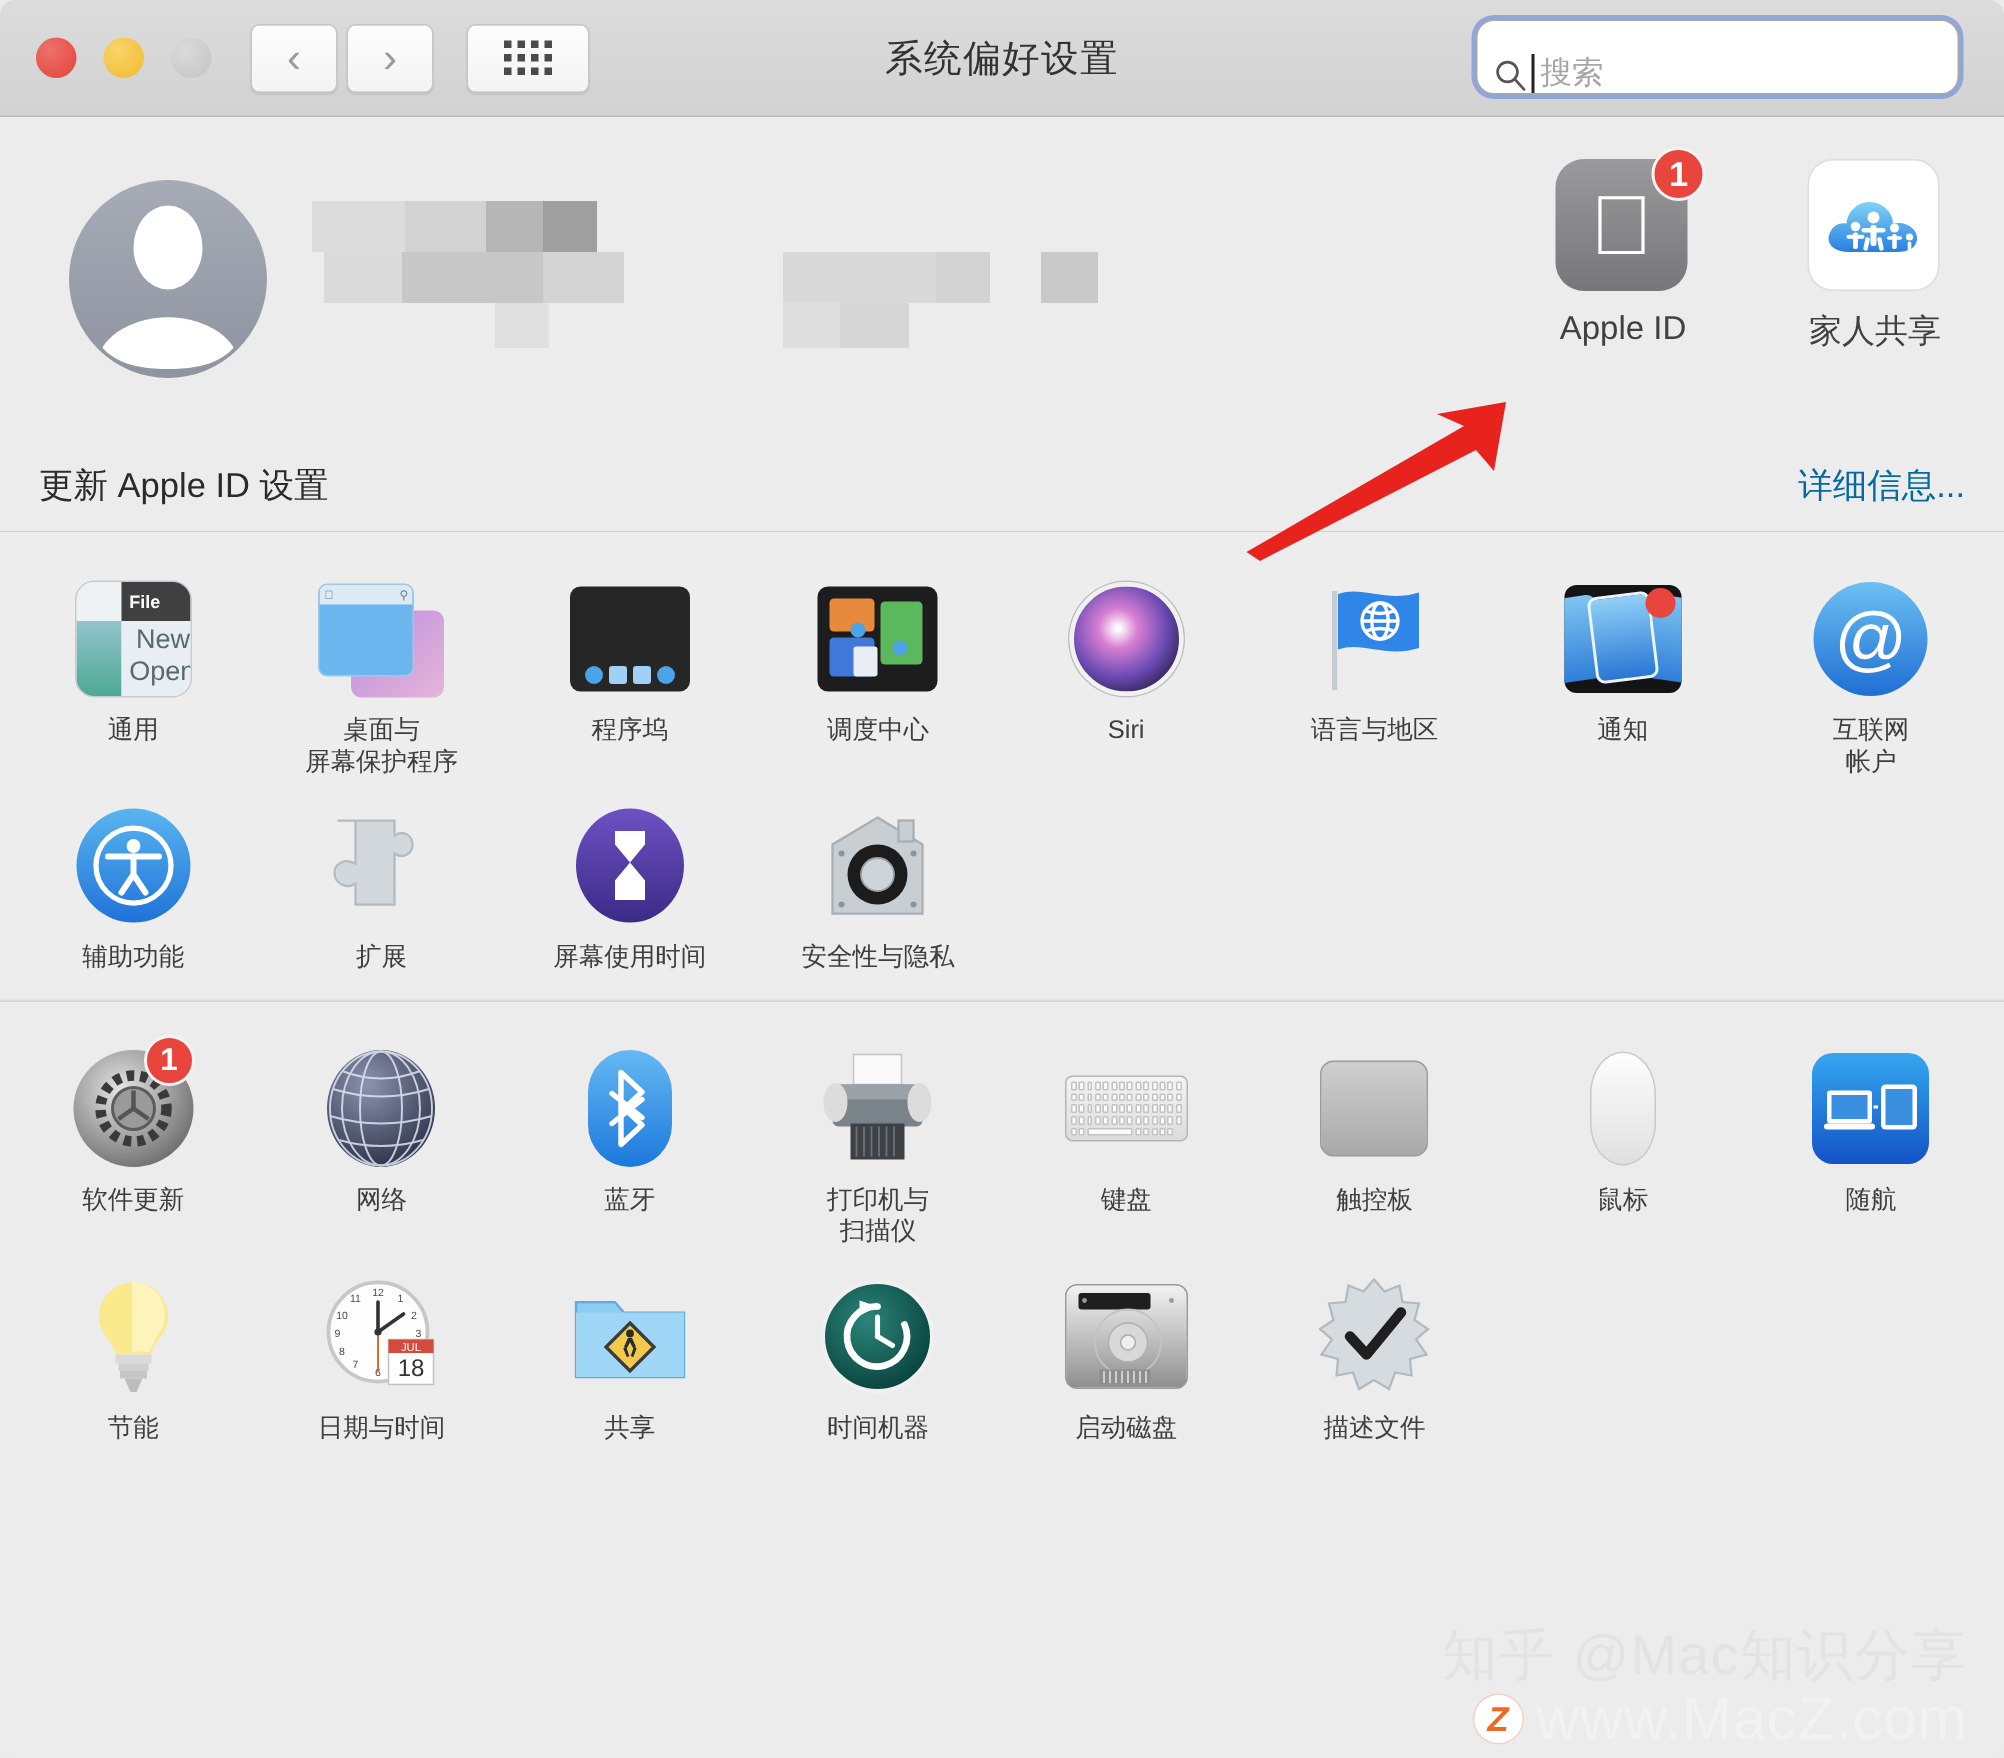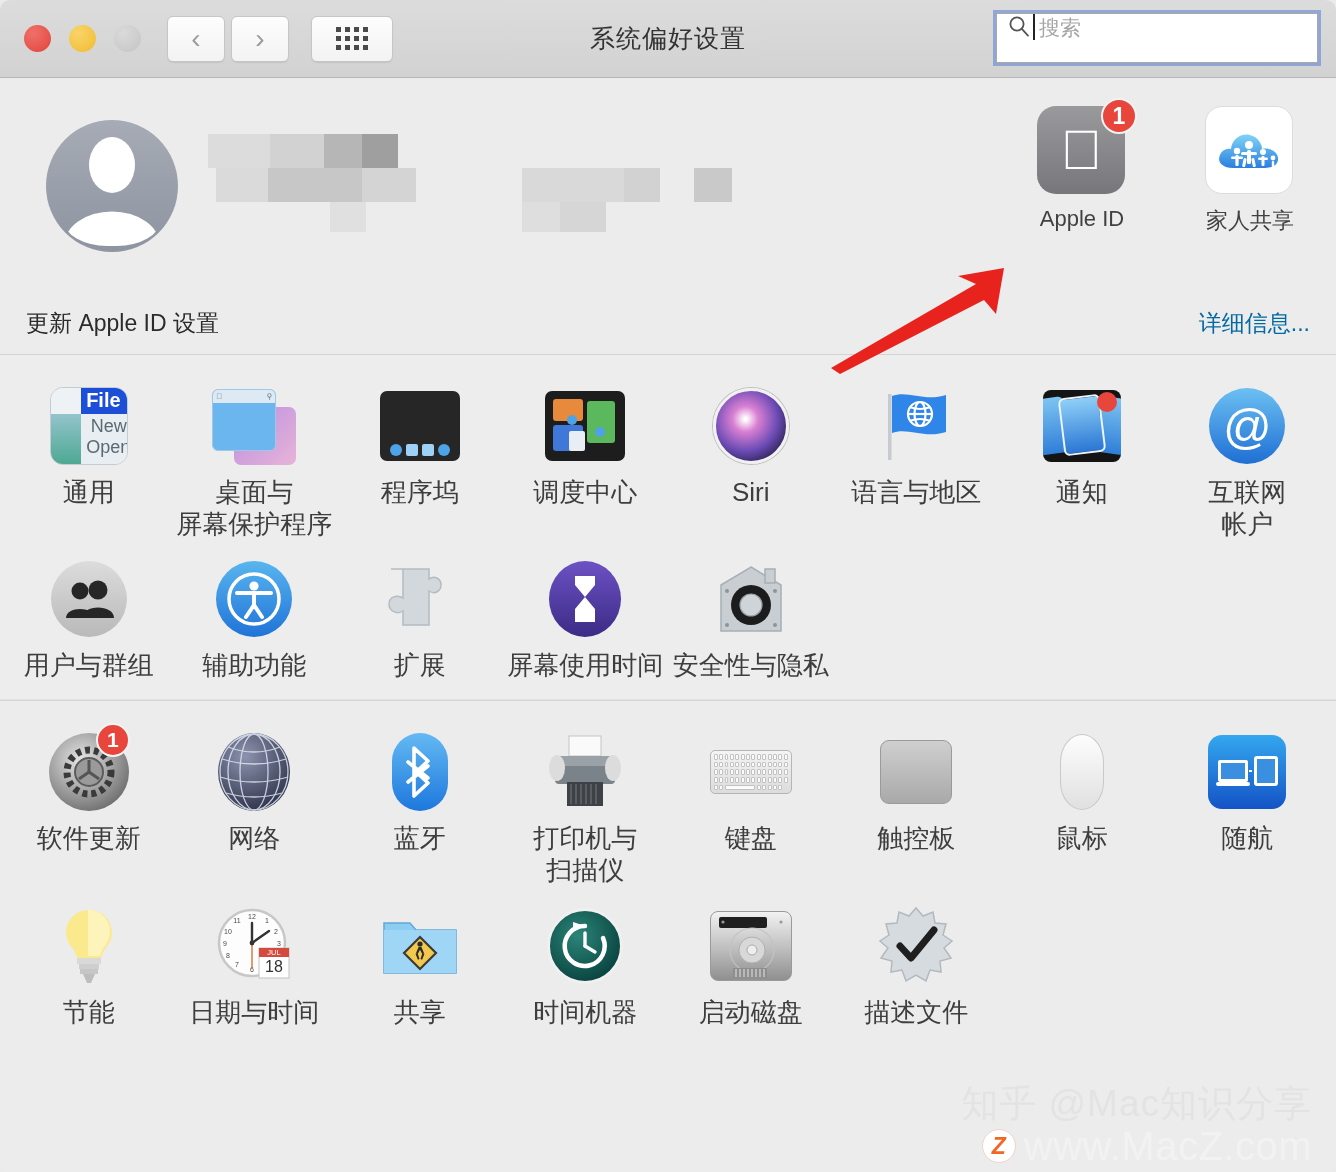--- a/index.html
+++ b/index.html
@@ -44,27 +44,27 @@
   .dots { display: grid; grid-template-columns: repeat(4, 5px); grid-template-rows: repeat(3, 5px); gap: 4px; }
   .dots i { width: 5px; height: 5px; background: #4a4a4a; display: block; }
 
   .wintitle {
     position: absolute; left: 0; right: 0; text-align: center;
     font-size: 25px; color: #333; letter-spacing: 1px;
     pointer-events: none;
   }
 
   .searchwrap {
-    position: absolute; right: 18px; top: 13px;
+    position: absolute; right: 30px; top: 13px;
     width: 322px; height: 50px;
-    border-radius: 0;
+    border-radius: 12px;
     background: #fff;
     border: 1px solid #a8a8a8;
     box-shadow: 0 0 0 3px rgba(120,150,215,.75);
-    display: flex; align-items: flex-start; padding: 0 10px;
+    display: flex; align-items: flex-end; padding: 0 10px;
   }
   .search-icon { width: 24px; height: 24px; flex: 0 0 auto; margin-right: 2px; }
   .caret { width: 2px; height: 26px; background: #222; margin-right: 4px; }
   .search-ph { font-size: 21px; color: #a6a6a6; }
 
   
   .account {
     position: relative;
     height: 215px;
     background: #ececec;
@@ -125,29 +125,29 @@
   .pane { padding: 18px 6px 12px; }
   .pane.top { background: #ededed; }
   .divider { height: 1px; background: #d6d6d6; box-shadow: 0 -1px 0 #e2e2e2; }
   .grid { display: grid; grid-template-columns: repeat(8, 1fr); }
   .cell {
     display: flex; flex-direction: column; align-items: center;
     padding: 10px 4px 6px; cursor: pointer;
   }
   .cell .ic { width: 86px; height: 86px; position: relative; margin-bottom: 8px;
               display: flex; align-items: center; justify-content: center; }
-  .cell .lbl { font-size: 26px; color: #3e3e3e; text-align: center; line-height: 1.22; }
+  .cell .lbl { font-size: 17px; color: #3e3e3e; text-align: center; line-height: 1.22; }
   .cell .badge { top: -6px; right: 2px; min-width: 34px; height: 34px; font-size: 21px; }
 
   
   .ico-general { width: 78px; height: 78px; border-radius: 13px; overflow: hidden;
                  display: grid; grid-template-columns: 40% 60%; grid-template-rows: 34% 66%;
                  border: 1px solid #c3ccd2; }
   .ico-general .g1 { background: #eef2f4; }
-  .ico-general .g2 { background: #1d4ed8; color: #fff; font-size: 20px; font-weight: 600;
+  .ico-general .g2 { background: #404040; color: #fff; font-size: 12px; font-weight: 600;
                      display:flex; align-items:center; padding-left:5px; }
   .ico-general .g3 { background: linear-gradient(to bottom, #93c4cc, #4ea893); }
   .ico-general .g4 { background: #e8eef1; color: #5a6a72; font-size: 18px;
                      line-height: 1.15; padding: 2px 0 0 5px; overflow: hidden; text-align: right; }
 
   .ico-desktop { position: relative; width: 84px; height: 78px; }
   .ico-desktop .back { position: absolute; right: 0; bottom: 0; width: 62px; height: 58px;
                        border-radius: 7px; background: linear-gradient(135deg, #b98ee0, #e7b4d8); }
   .ico-desktop .front { position: absolute; left: 0; top: 2px; width: 64px; height: 62px;
                         border-radius: 6px; background: #6bb6ef; border: 1px solid #9fc8e6; overflow: hidden; }
@@ -467,33 +467,20 @@
         <div class="cell">
           <div class="ic">
               <div class="ico-at">@</div>
             </div>
           <div class="lbl">
               <div>互联网</div>
               <div>帐户</div>
             </div>
         </div>
 
-        <div class="cell">
-          <div class="ic">
-            <div class="ico-users">
-              <svg width="54" height="42" viewBox="0 0 54 42">
-                <circle cx="18" cy="13" r="8.5" fill="#262626"></circle>
-                <path d="M4 40 C4 28 32 28 32 40 Z" fill="#262626"></path>
-                <circle cx="36" cy="12" r="9.5" fill="#262626"></circle>
-                <path d="M20 40 C20 26 52 26 52 40 Z" fill="#262626"></path>
-              </svg>
-            </div>
-          </div>
-          <div class="lbl">用户与群组</div>
-        </div>
 
         <div class="cell">
           <div class="ic">
             <div class="ico-access">
               <svg width="60" height="60" viewBox="0 0 60 60">
                 <circle cx="30" cy="30" r="25" fill="none" stroke="#fff" stroke-width="3.5"></circle>
                 <circle cx="30" cy="17" r="4.6" fill="#fff"></circle>
                 <path d="M13 24 H47" stroke="#fff" stroke-width="4" stroke-linecap="round"></path>
                 <path d="M30 24 V36 M30 36 L22 48 M30 36 L38 48" stroke="#fff" stroke-width="4" stroke-linecap="round" fill="none"></path>
               </svg>

